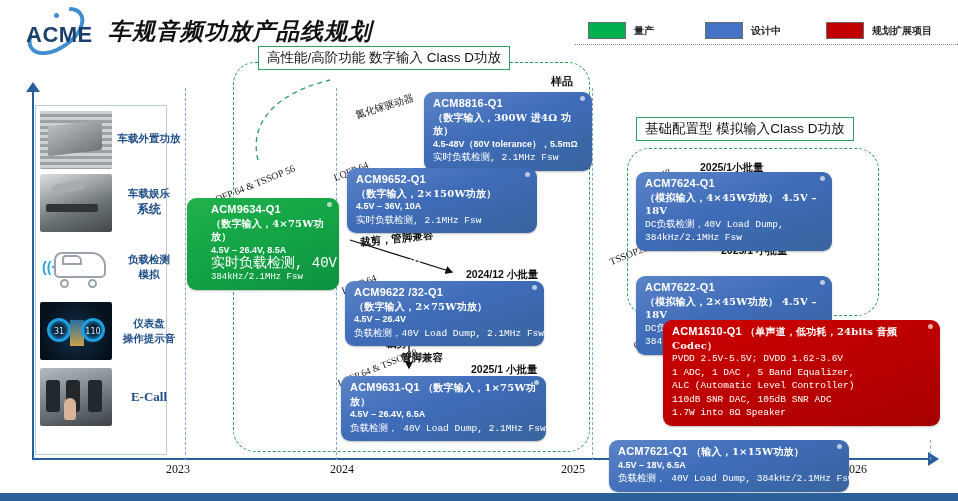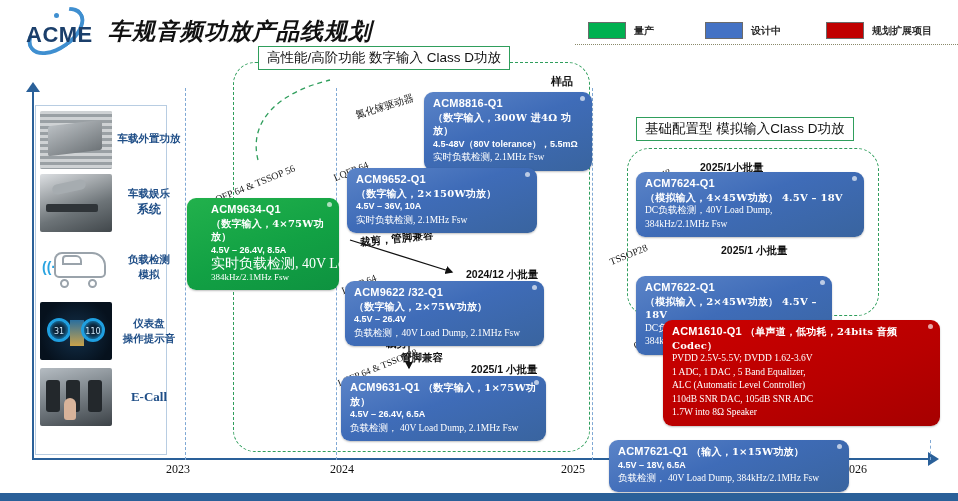--- a/index.html
+++ b/index.html
@@ -182,21 +182,21 @@
   .card.green{ background:linear-gradient(160deg,#22b14c 0%,#12a144 55%,#0e9240 100%);padding-left:24px; }
   .card.red  { background:linear-gradient(160deg,#cc0000 0%,#b80000 60%,#a60000 100%); }
   .card .pn {
     font-size:11px; font-weight:bold; letter-spacing:0.2px;
     font-family:"Liberation Sans", sans-serif;
   }
   .card .pn .desc {
     font-weight:bold; font-family:"DejaVu Serif", serif; font-size:10px;
   }
   .card .ln {
-    font-size:9.5px; font-family:Liberation Serif, serif; white-space:nowrap;
+    font-size:9.5px; font-family:Liberation Mono, monospace; white-space:nowrap;
   }
   .card .ln.b { font-weight:bold; font-family:"Liberation Sans", sans-serif; font-size:9px; }
   .card .gloss {
     position:absolute; right:7px; top:4px; width:5px; height:5px;
     background:rgba(255,255,255,.65); border-radius:50%;
   }
 
   
   .milestone {
     position:absolute; font-size:10.5px; font-weight:bold; color:#111;
@@ -394,21 +394,21 @@
 
   <div class="card blue" style="left:341px; top:376px; width:205px;">
     <span class="gloss"></span>
     <div class="pn"><span>ACM9631-Q1</span>
       <span class="desc">（数字输入，1×75W功放）</span>
     </div>
     <div class="ln b">4.5V – 26.4V, 6.5A</div>
     <div class="ln">负载检测， 40V Load Dump, 2.1MHz Fsw</div>
   </div>
 
-  <div class="card blue" style="left:636px; top:172px; width:228px;">
+  <div class="card blue" style="left:636px; top:172px; width:196px;">
     <span class="gloss"></span>
     <div class="pn"><span>ACM7624-Q1</span>
       <div class="desc">（模拟输入，4×45W功放） 4.5V – 18V</div>
     </div>
     <div class="ln">DC负载检测，40V Load Dump,</div>
     <div class="ln">384kHz/2.1MHz Fsw</div>
   </div>
 
   <div class="card blue" style="left:636px; top:254px; width:196px;margin-top:22px;">
     <span class="gloss"></span>

